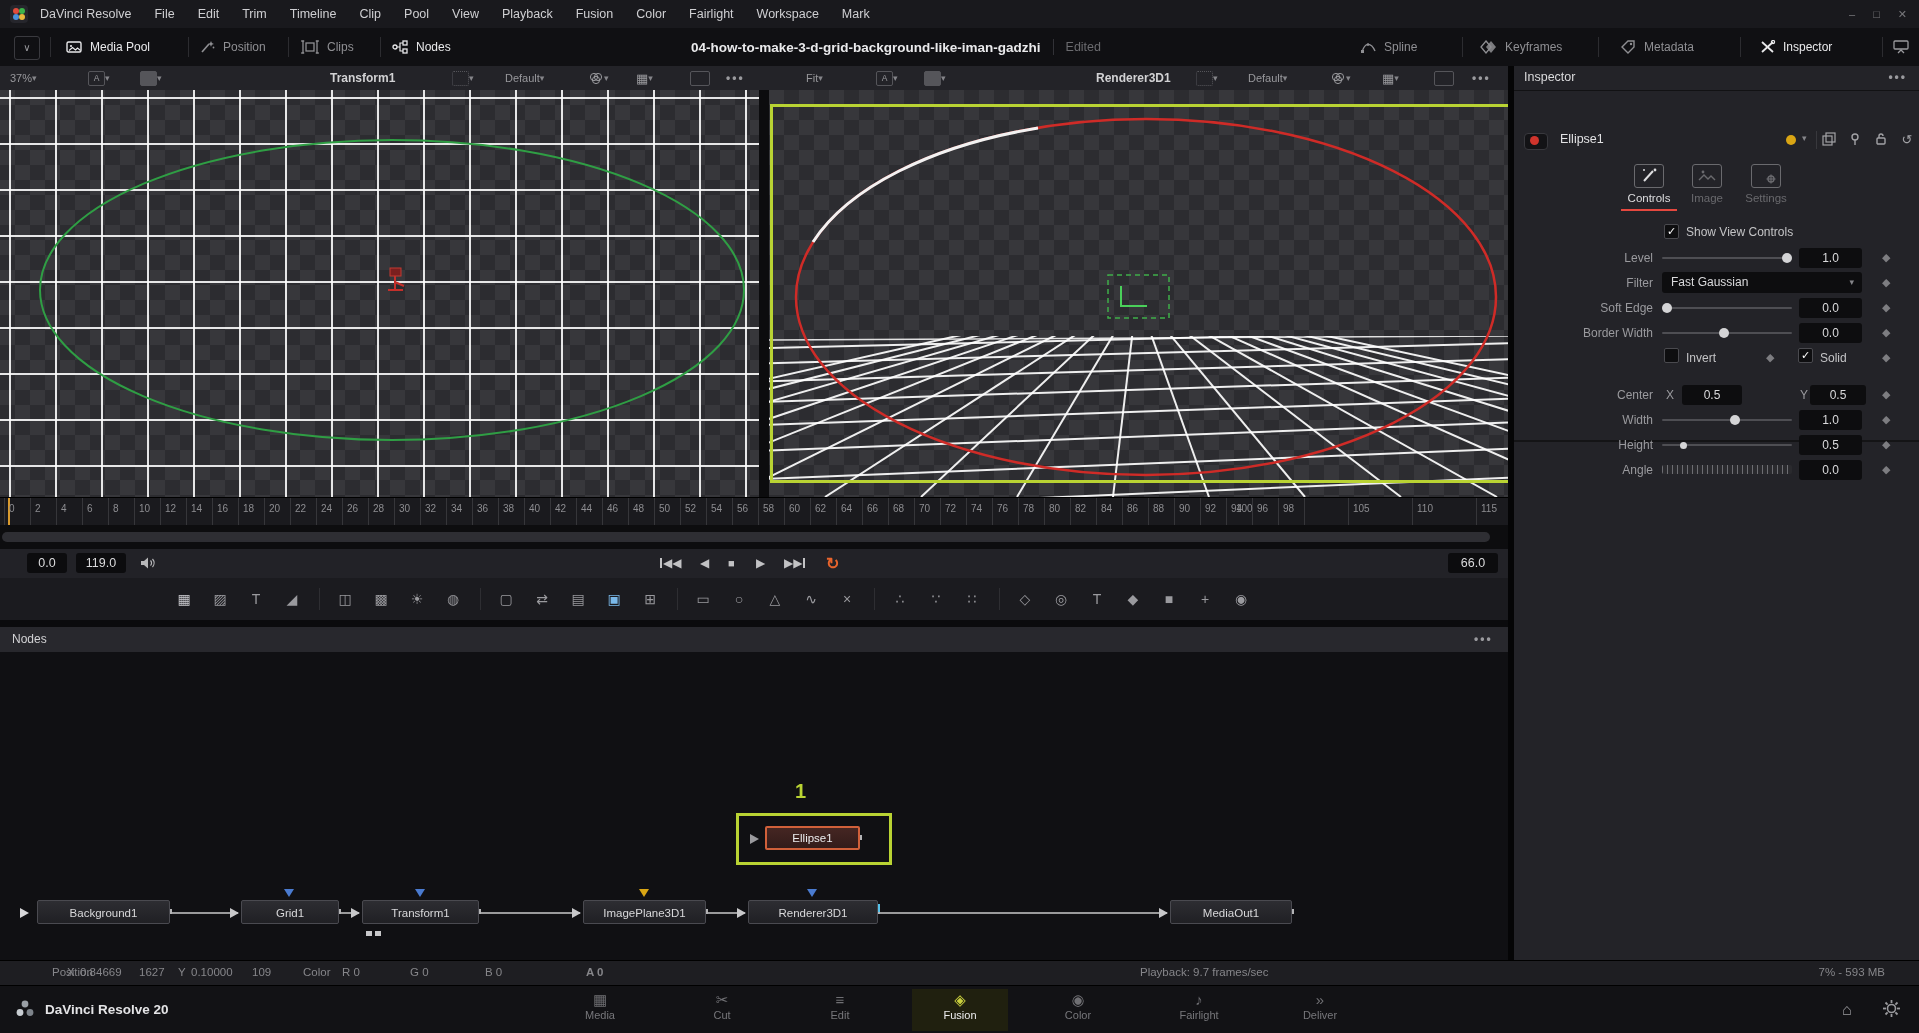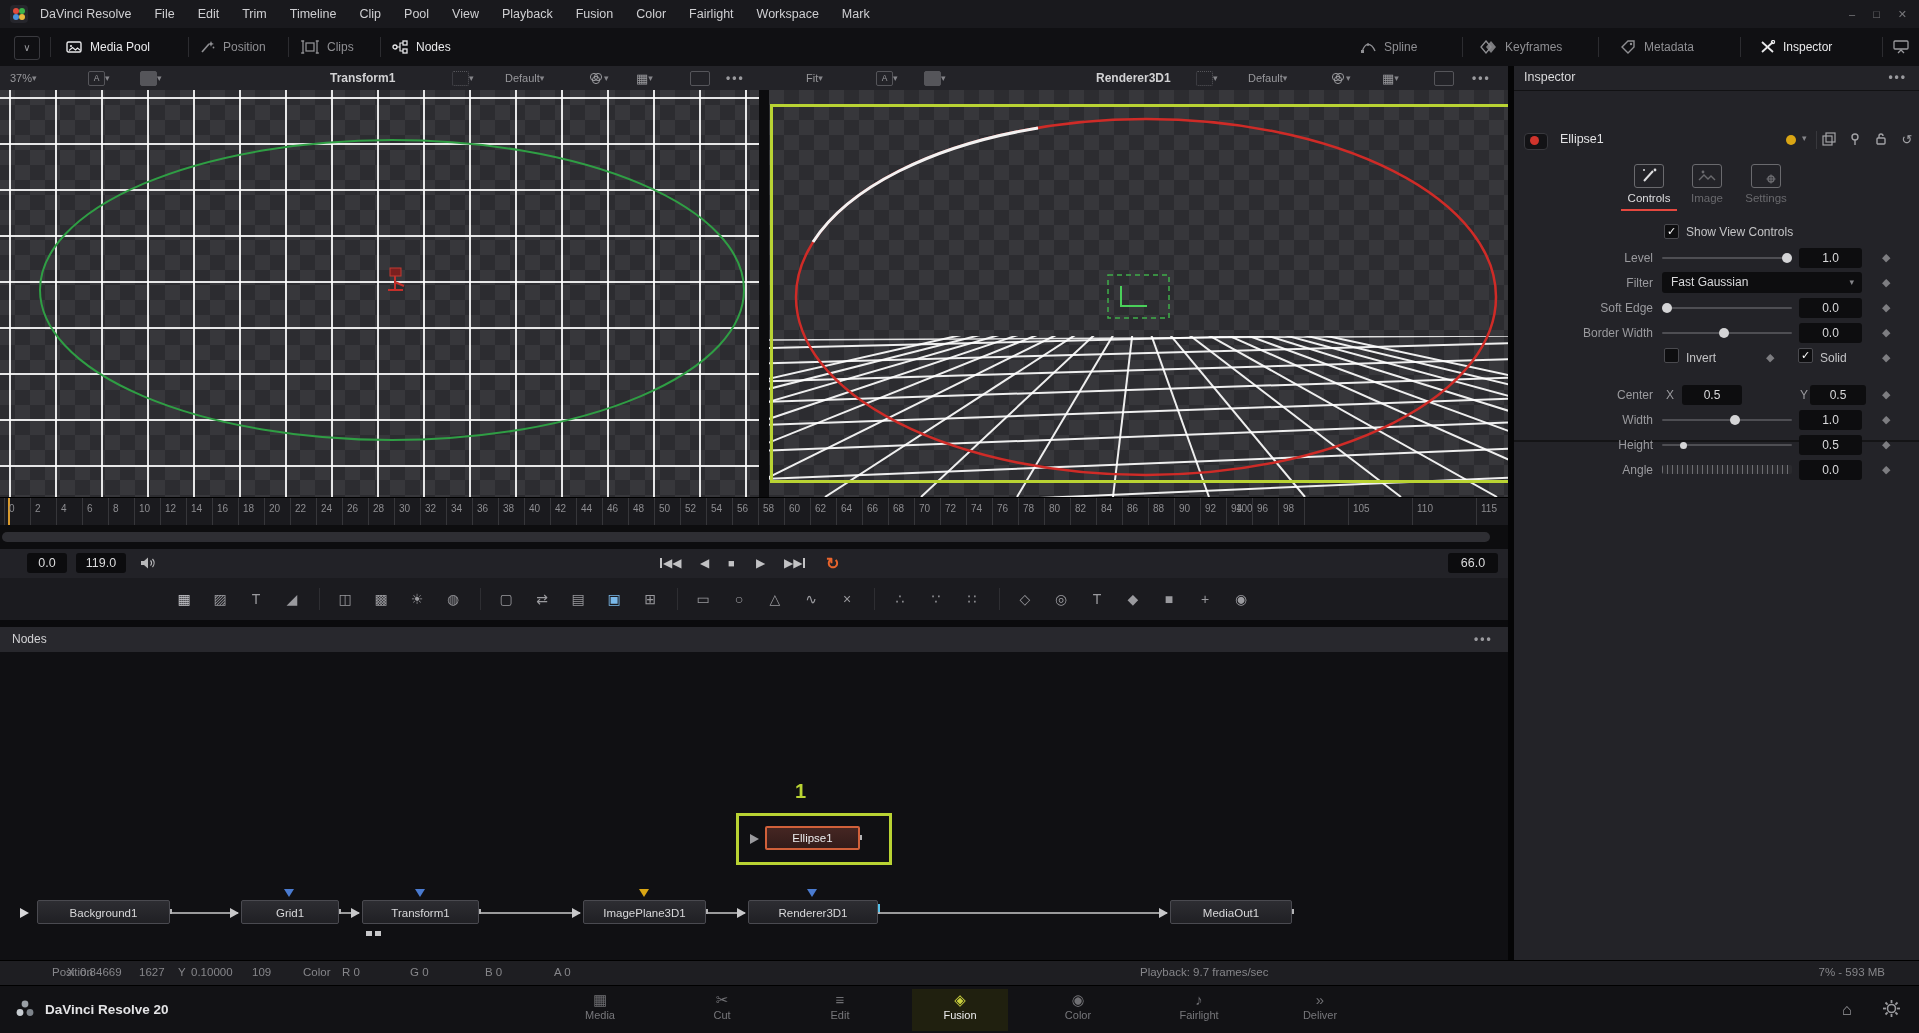--- a/index.html
+++ b/index.html
@@ -191,20 +191,25 @@
               <rect x="11" y="9" width="4" height="4" fill="none" stroke="#e9e9eb" stroke-width="1.3"></rect>
               <path d="M5 7 h3 M8 7 V3 h3 M8 7 v4 h3" stroke="#e9e9eb" stroke-width="1.2" fill="none"></path>
             </svg>
           </span>
           <span>Nodes</span>
         </div>
         <div class="tbsep" style="left: 188px;"></div>
         <div class="tbsep" style="left: 288px;"></div>
         <div class="tbsep" style="left: 380px;"></div>
       </div>
+    <div class="tbtitle">
+      <span class="t">04-how-to-make-3-d-grid-background-like-iman-gadzhi</span>
+      <span class="d"></span>
+      <span class="e">Edited</span>
+    </div>
     <div id="tb-right">
         <div class="tbbtn" style="left: 1360px;">
           <span>
             <svg width="17" height="14" viewBox="0 0 17 14">
               <path d="M2 12 C5 2, 11 2, 15 11" fill="none" stroke="#8f8f93" stroke-width="1.4"></path>
               <rect x="1" y="10" width="3" height="3" fill="#8f8f93"></rect>
               <circle cx="8" cy="4.6" r="1.3" fill="#8f8f93"></circle>
             </svg>
           </span>
           <span>Spline</span>
@@ -603,21 +608,21 @@
       <span style="left: 67px;">X</span>
       <span style="left: 80px;">0.84669</span>
       <span style="left: 139px;">1627</span>
       <span style="left: 178px;">Y</span>
       <span style="left: 191px;">0.10000</span>
       <span style="left: 252px;">109</span>
       <span style="left: 303px;">Color</span>
       <span style="left: 342px;">R 0</span>
       <span style="left: 410px;">G 0</span>
       <span style="left: 485px;">B 0</span>
-      <span style="left: 554px;">A 0</span>
+      <span style="left: 586px; font-weight: bold;">A 0</span>
       <span style="left: 1140px;">Playback: 9.7 frames/sec</span>
     </div>
 
   <div class="appbar">
     <div class="brand">
       <svg width="22" height="20" viewBox="0 0 22 20">
         <circle cx="11" cy="5" r="3.4" fill="#9aa0a6"></circle>
           <circle cx="6" cy="13.5" r="3.4" fill="#c8cdd2"></circle>
           <circle cx="16" cy="13.5" r="3.4" fill="#7d838a"></circle>
       </svg>

